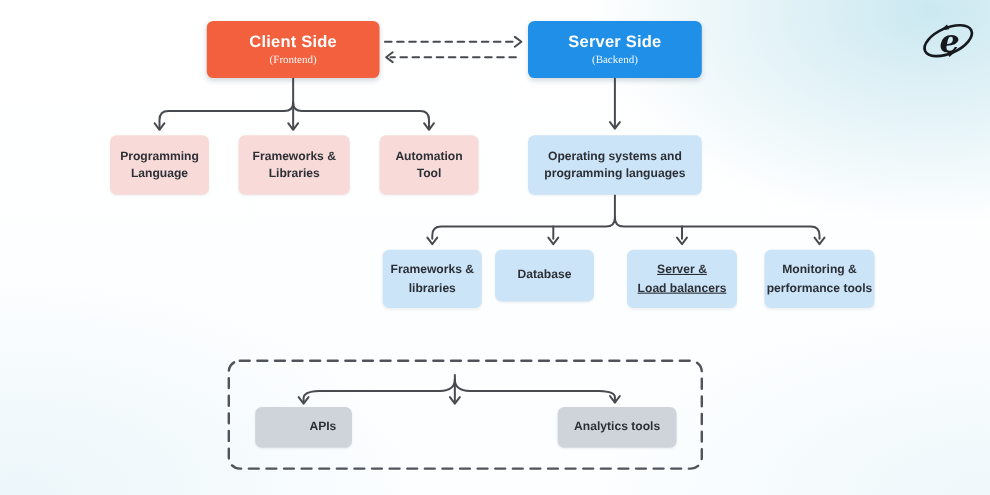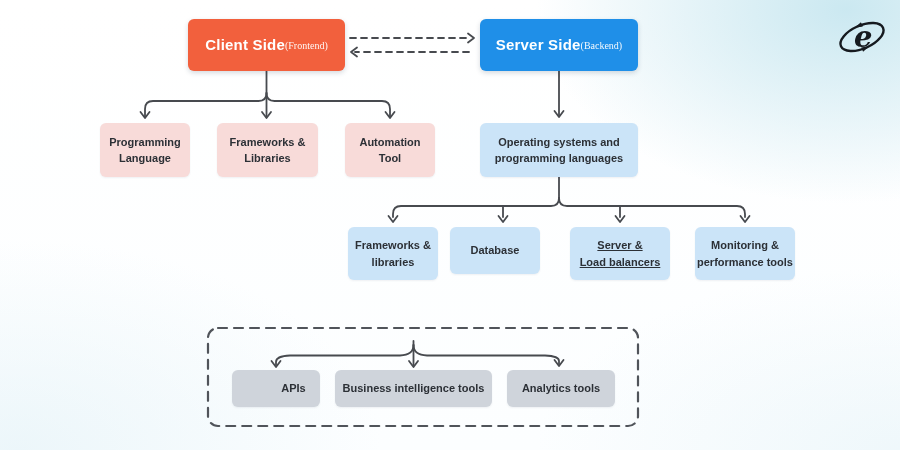--- a/index.html
+++ b/index.html
@@ -7,21 +7,21 @@
     position:relative;width:900px;height:450px;overflow:hidden;
     font-family:"Liberation Sans",sans-serif;
     background-image:
       radial-gradient(ellipse 430px 270px at 94% 2%, rgba(200,231,240,.95), rgba(200,231,240,0) 72%),
       radial-gradient(ellipse 520px 300px at 2% 100%, rgba(223,240,246,.55), rgba(223,240,246,0) 70%),
       radial-gradient(ellipse 520px 260px at 100% 100%, rgba(223,240,246,.45), rgba(223,240,246,0) 70%),
       linear-gradient(180deg,#ffffff,#fcfeff);
   }
   svg.overlay{position:absolute;left:0;top:0;z-index:1;}
   .node{
-    position:absolute;z-index:2;display:flex;flex-direction:row;
+    position:absolute;z-index:2;display:flex;flex-direction:column;
     align-items:center;justify-content:center;text-align:center;
     border-radius:6px;white-space:pre-line;box-sizing:border-box;
   }
   .hdr{color:#ffffff;box-shadow:0 2px 5px rgba(30,50,80,.18);}
   .hdr .t{font-size:15px;font-weight:700;letter-spacing:.2px;line-height:1.2;}
   .hdr .s{font-size:10px;font-weight:500;margin-top:1px;opacity:.95;font-family:Liberation Serif, serif;}
   .client{background:#F2603D;}
   .server{background:#1F8FE8;}
   .leaf{font-size:11px;font-weight:600;color:#2C3036;line-height:1.5;box-shadow:0 1px 2px rgba(40,60,90,.07);}
   .pink{background:#F8DBD9;}
@@ -114,16 +114,15 @@
   <div class="node leaf blue" style="left:348px;top:227px;width:90px;height:53px;">Frameworks &amp;
 libraries</div>
   <div class="node leaf blue" style="left:450px;top:227px;width:90px;height:47px;">Database</div>
   <div class="node leaf blue" style="left:570px;top:227px;width:100px;height:53px;text-decoration:underline;">Server &amp;
 Load balancers</div>
   <div class="node leaf blue" style="left:695px;top:227px;width:100px;height:53px;">Monitoring &amp;
 performance tools</div>
 
 
   <div class="node leaf gray" style="left:232px;top:370px;width:88px;height:37px;padding-left:35px;">APIs</div>
-  <div class="node leaf gray" style="left:335px;top:370px;width:157px;height:37px;">Business intelligence tools</div>
   <div class="node leaf gray" style="left:507px;top:370px;width:108px;height:37px;">Analytics tools</div>
 
 </div>
 
 </body></html>

